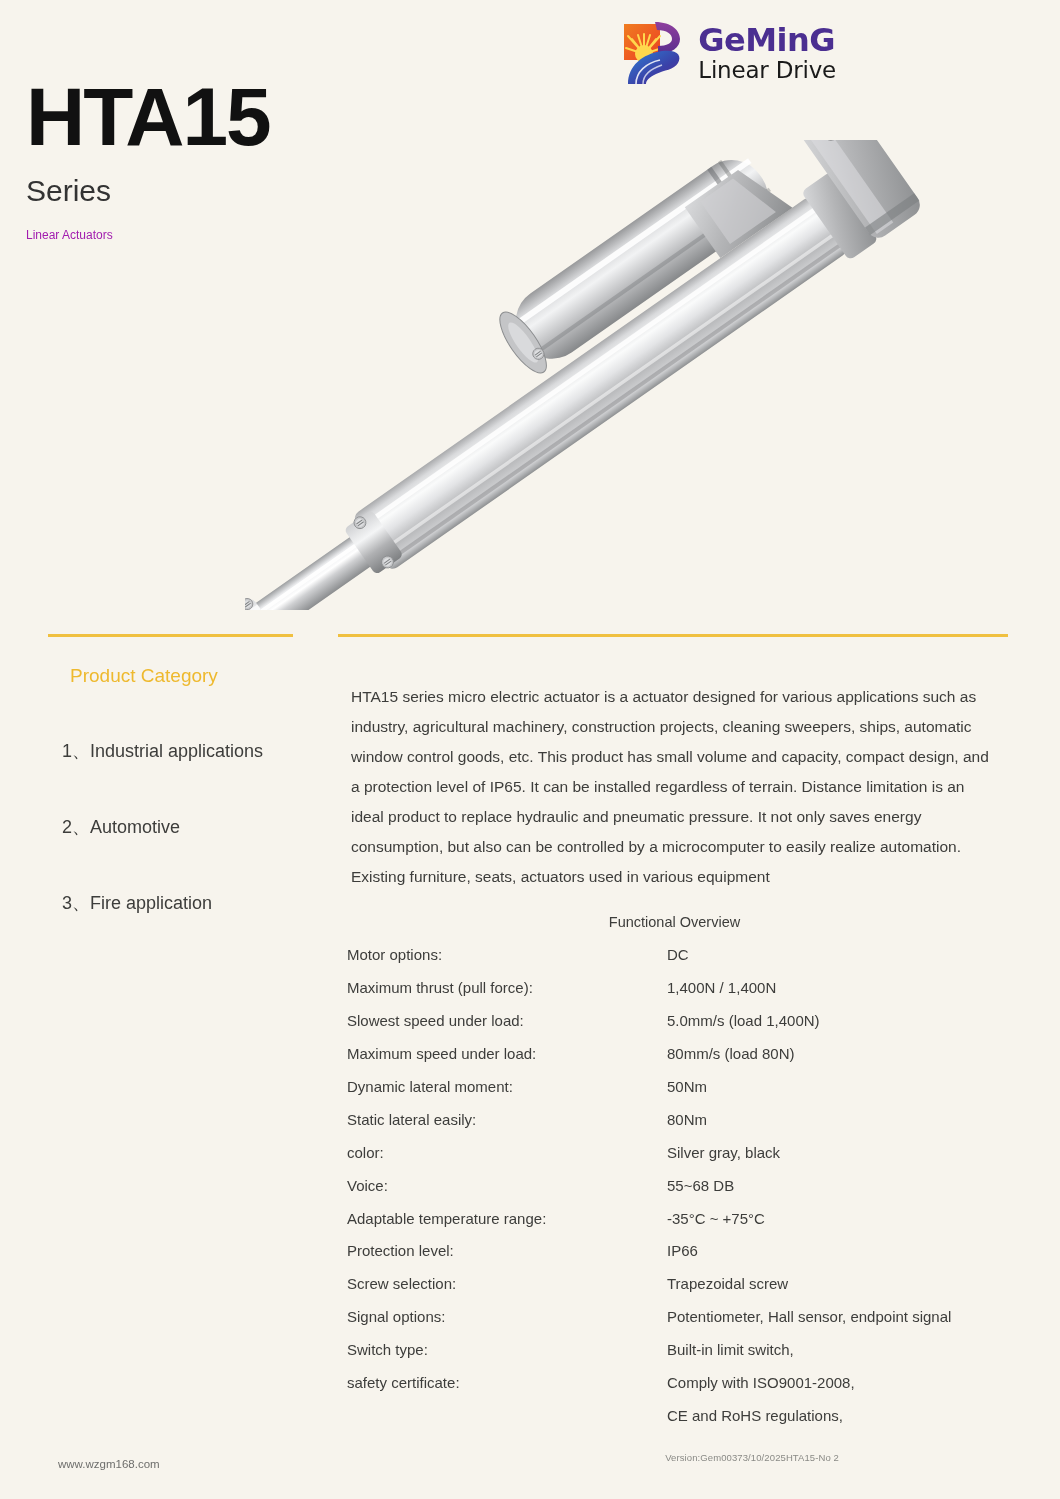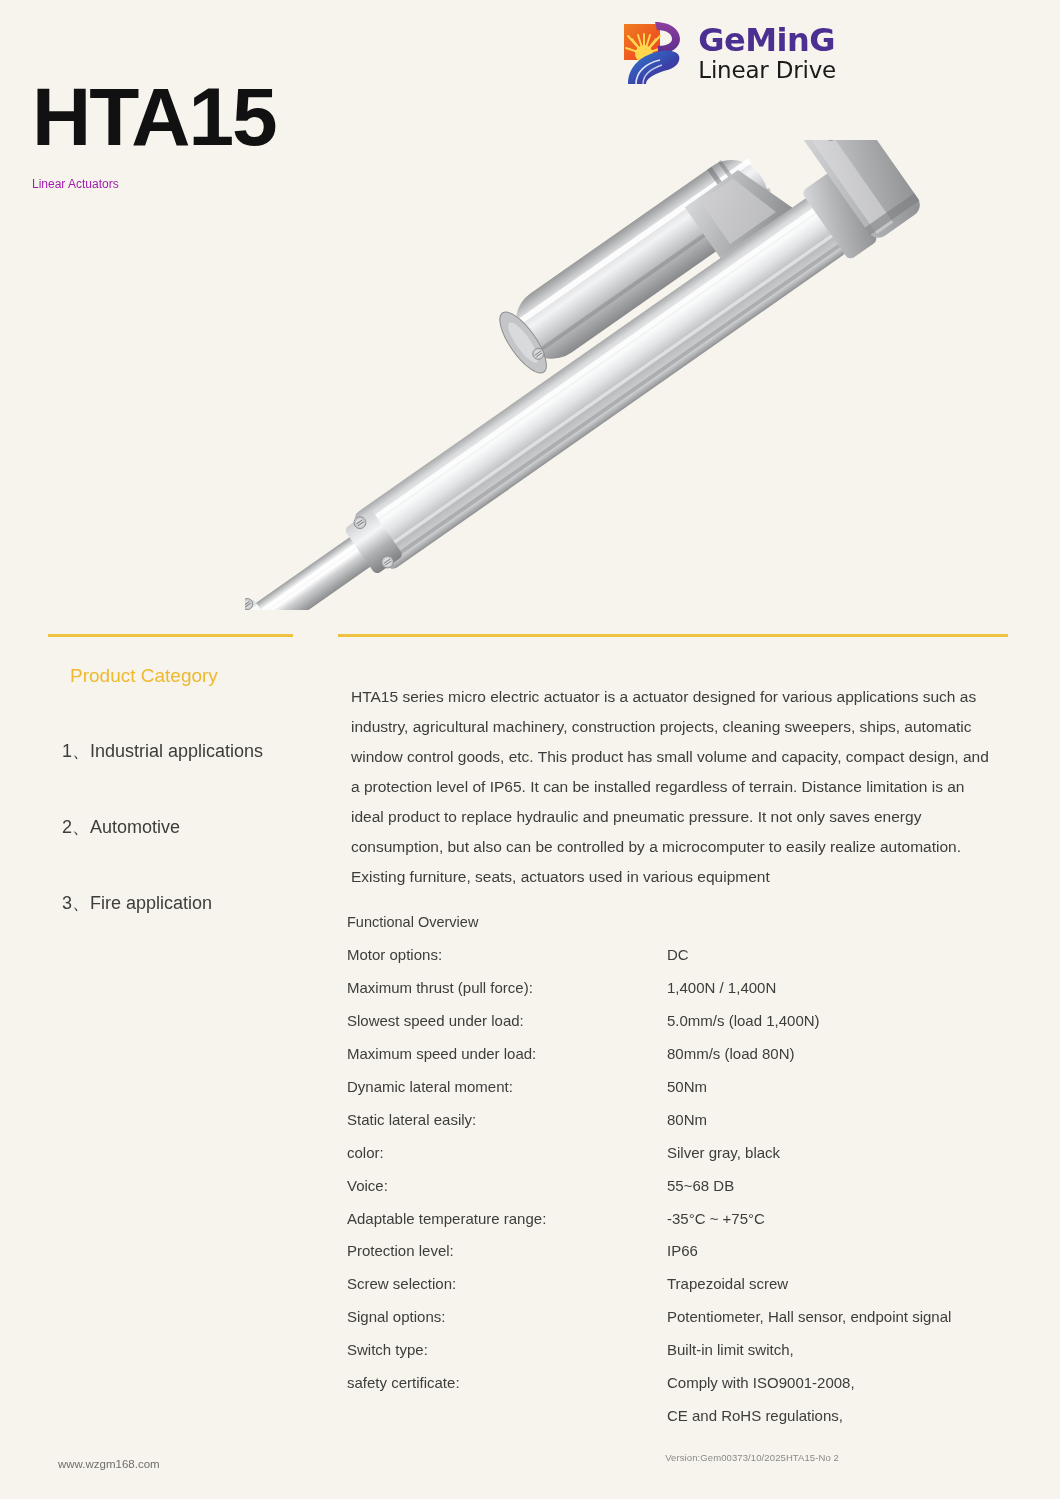--- a/index.html
+++ b/index.html
@@ -55,21 +55,21 @@
     font-weight: normal;
     color: #1a1a1a;
     letter-spacing: -0.2px;
     margin-top: 3px;
     font-family: "DejaVu Sans", sans-serif;
   }
 
   
   .title-block {
     position: absolute;
-    left: 32px;
+    left: 26px;
     top: 78px;
   }
   .title-main {
     font-size: 82px;
     font-weight: bold;
     letter-spacing: -2px;
     color: #111;
     line-height: 0.95;
     margin: 0;
     font-family: "Liberation Sans", sans-serif;
@@ -139,20 +139,21 @@
     font-size: 15.5px;
     line-height: 30px;
     color: #3d3d3b;
     margin: 4px;
     text-align: left;
   }
   .func-head {
     font-size: 14.5px;
     color: #3d3d3b;
     margin: 22px 0 16px 0;
+    text-align: center;
   }
 
   
   .spec-table {
     width: 100%;
     border-collapse: collapse;
   }
   .spec-table td {
     font-size: 15px;
     color: #3d3d3b;
@@ -231,20 +232,21 @@
       <path d="M21 66 C21 58 28 51 40 47" stroke="#ffffff" stroke-width="1.4" fill="none" opacity="0.7"></path>
     </svg>
     <div class="logo-text">
       <span class="logo-brand">GeMinG</span>
       <span class="logo-sub">Linear Drive</span>
     </div>
   </div>
 
   <div class="title-block">
     <div class="title-main">HTA15</div>
+    <div class="title-series">Series</div>
     <div class="title-sub">Linear Actuators</div>
   </div>
 
   <svg class="product-image" viewBox="0 0 740 470">
     <defs>
       <linearGradient id="tubeG" x1="0" y1="0" x2="0" y2="1">
         <stop offset="0%" stop-color="#a9aaac"></stop>
         <stop offset="12%" stop-color="#d9dadc"></stop>
         <stop offset="30%" stop-color="#fafbfb"></stop>
         <stop offset="48%" stop-color="#e3e4e6"></stop>

